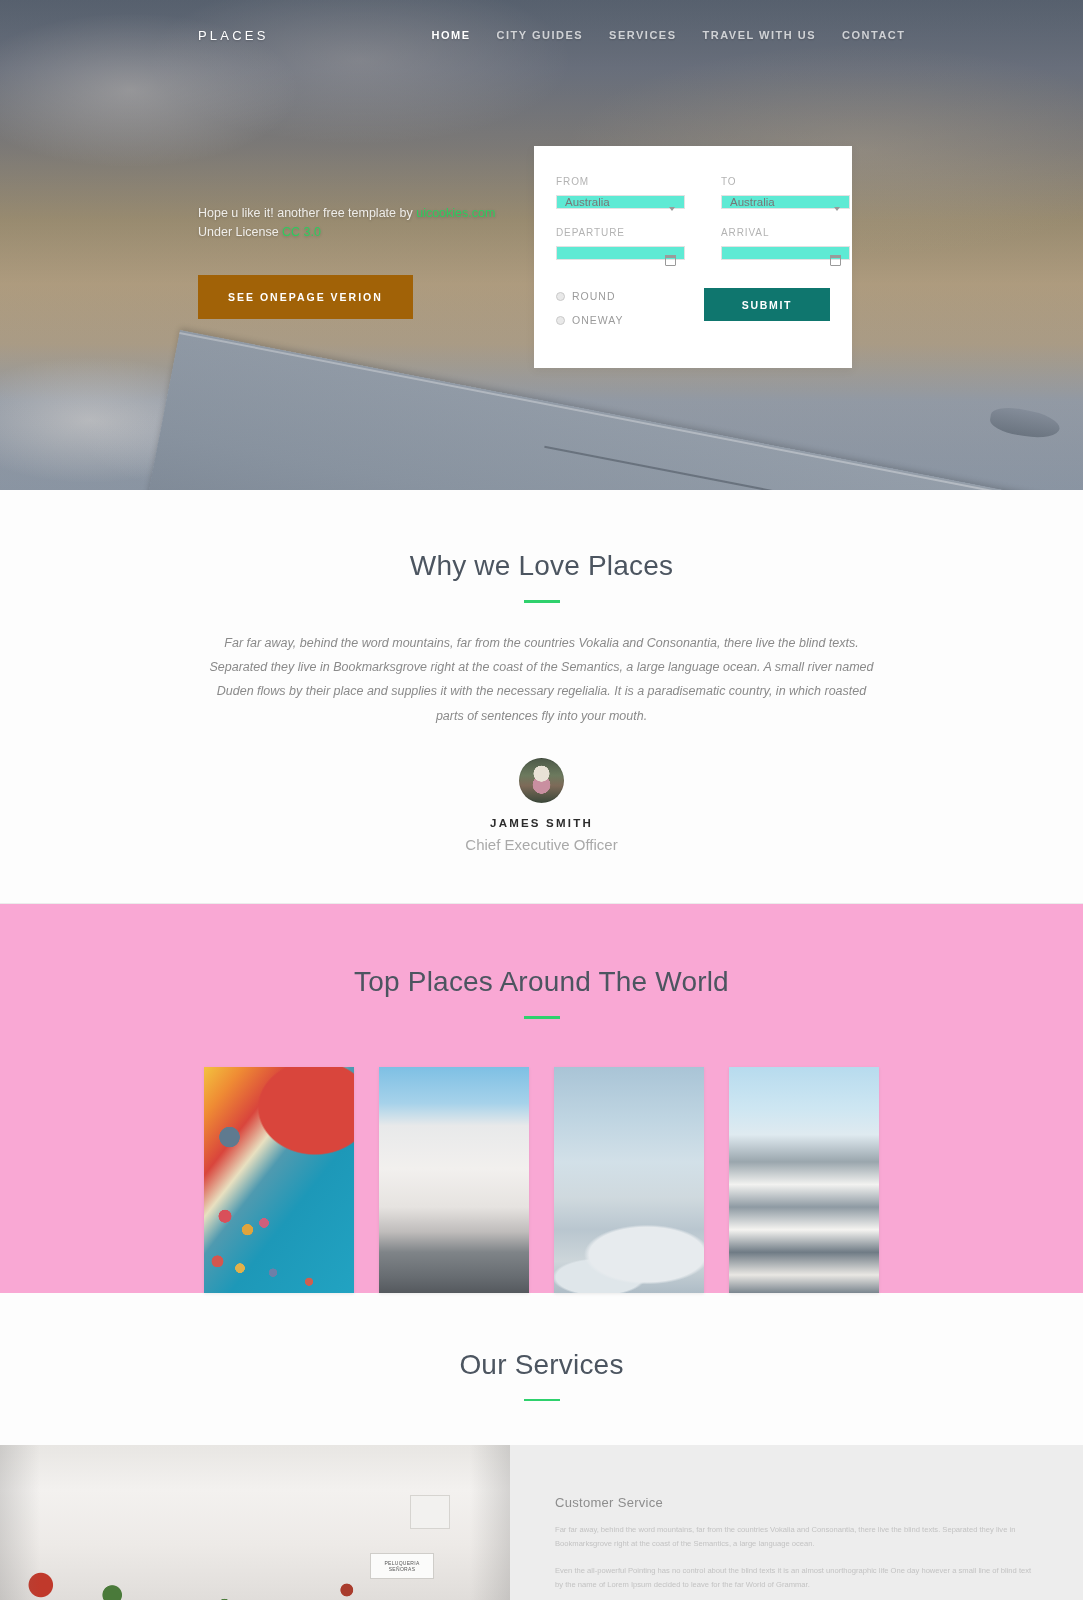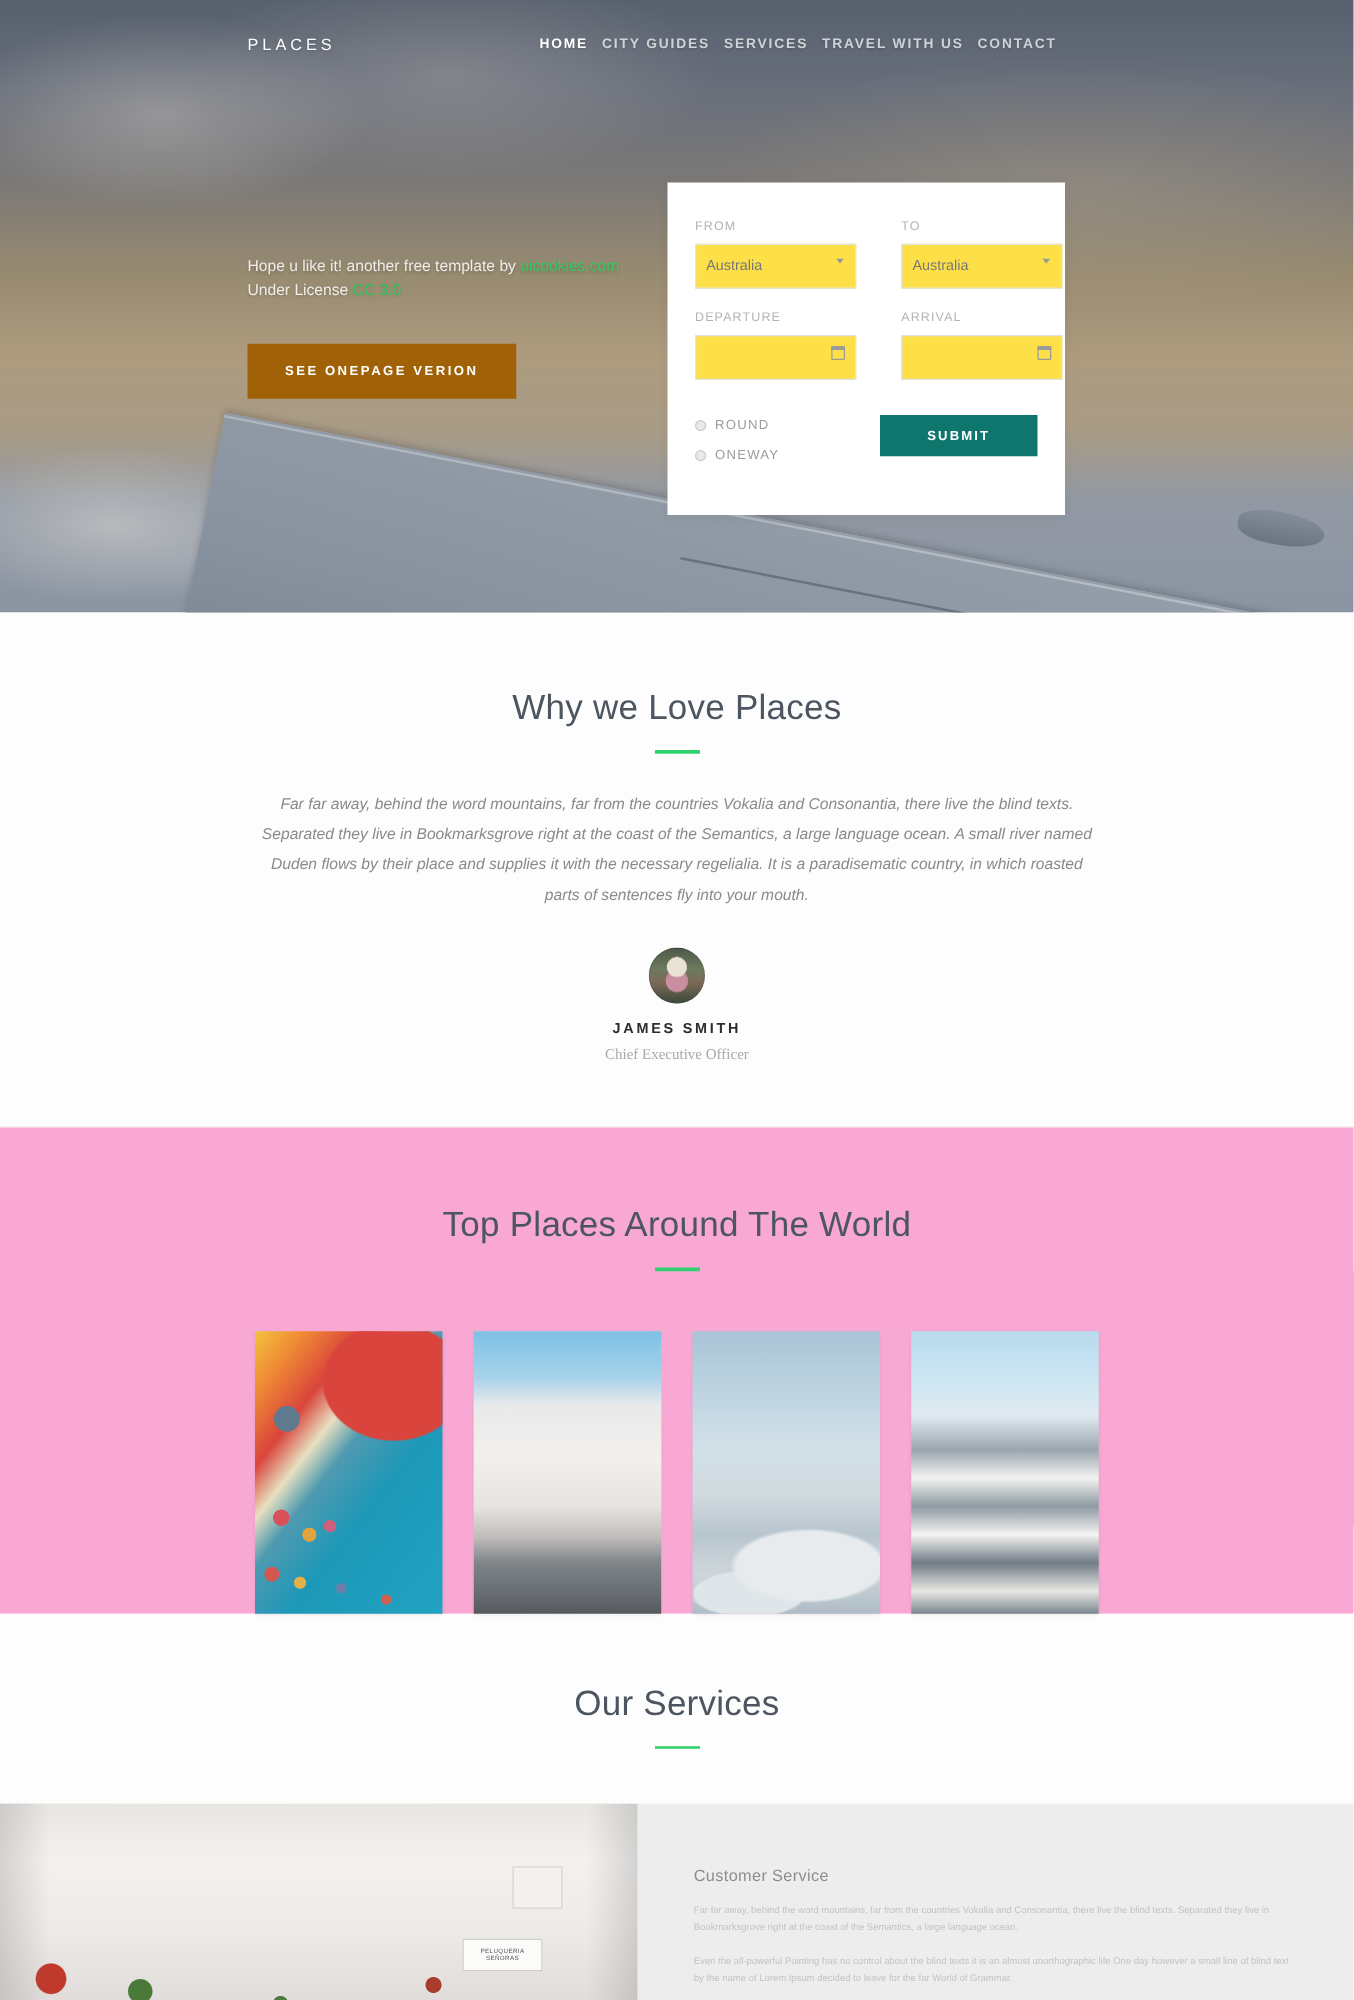--- a/index.html
+++ b/index.html
@@ -89,21 +89,21 @@
     margin-left: 198px;
     color: #fff;
     font-size: 13px;
     letter-spacing: 3.2px;
     font-weight: 400;
     text-shadow: 0 1px 2px rgba(0,0,0,0.2);
   }
   .nav-links {
     display: flex;
     align-items: center;
-    gap: 11px;
+    gap: 26px;
     margin-left: 163px;
   }
   .nav-link {
     color: rgba(255,255,255,0.72);
     font-size: 11px;
     letter-spacing: 1.5px;
     font-weight: 600;
     cursor: pointer;
     text-shadow: 0 1px 2px rgba(0,0,0,0.18);
   }
@@ -162,23 +162,23 @@
   .bfield { width: 129px; }
   .blabel {
     display: block;
     color: #b3b3b3;
     font-size: 10px;
     letter-spacing: 0.9px;
     margin-bottom: 8px;
   }
   .bselect, .bdate {
     width: 129px;
-    height: 36px;
+    height: 14px;
     border: 1px solid #e2e2e2;
-    background: #fde047;
+    background: #5eead4;
     color: #777;
     font-size: 11.5px;
     font-family: "Liberation Sans", sans-serif;
     padding: 0 8px;
     border-radius: 0;
     position: relative;
     display: flex;
     align-items: center;
   }
   .bselect .caret {
@@ -263,22 +263,21 @@
   .author-name {
     margin-top: 14px;
     color: #2c2c2c;
     font-size: 11.5px;
     font-weight: 700;
     letter-spacing: 2.2px;
   }
   .author-role {
     margin-top: 7px;
     color: #a9a9a9;
-    font-size: 12px;
-    font-family: Liberation Serif, serif;
+    font-size: 15px;
   }
 
   
   .section-top {
     background: #f9a8d4;
     padding: 62px 0 0 0;
   }
   .gallery {
     display: flex;
     justify-content: center;

